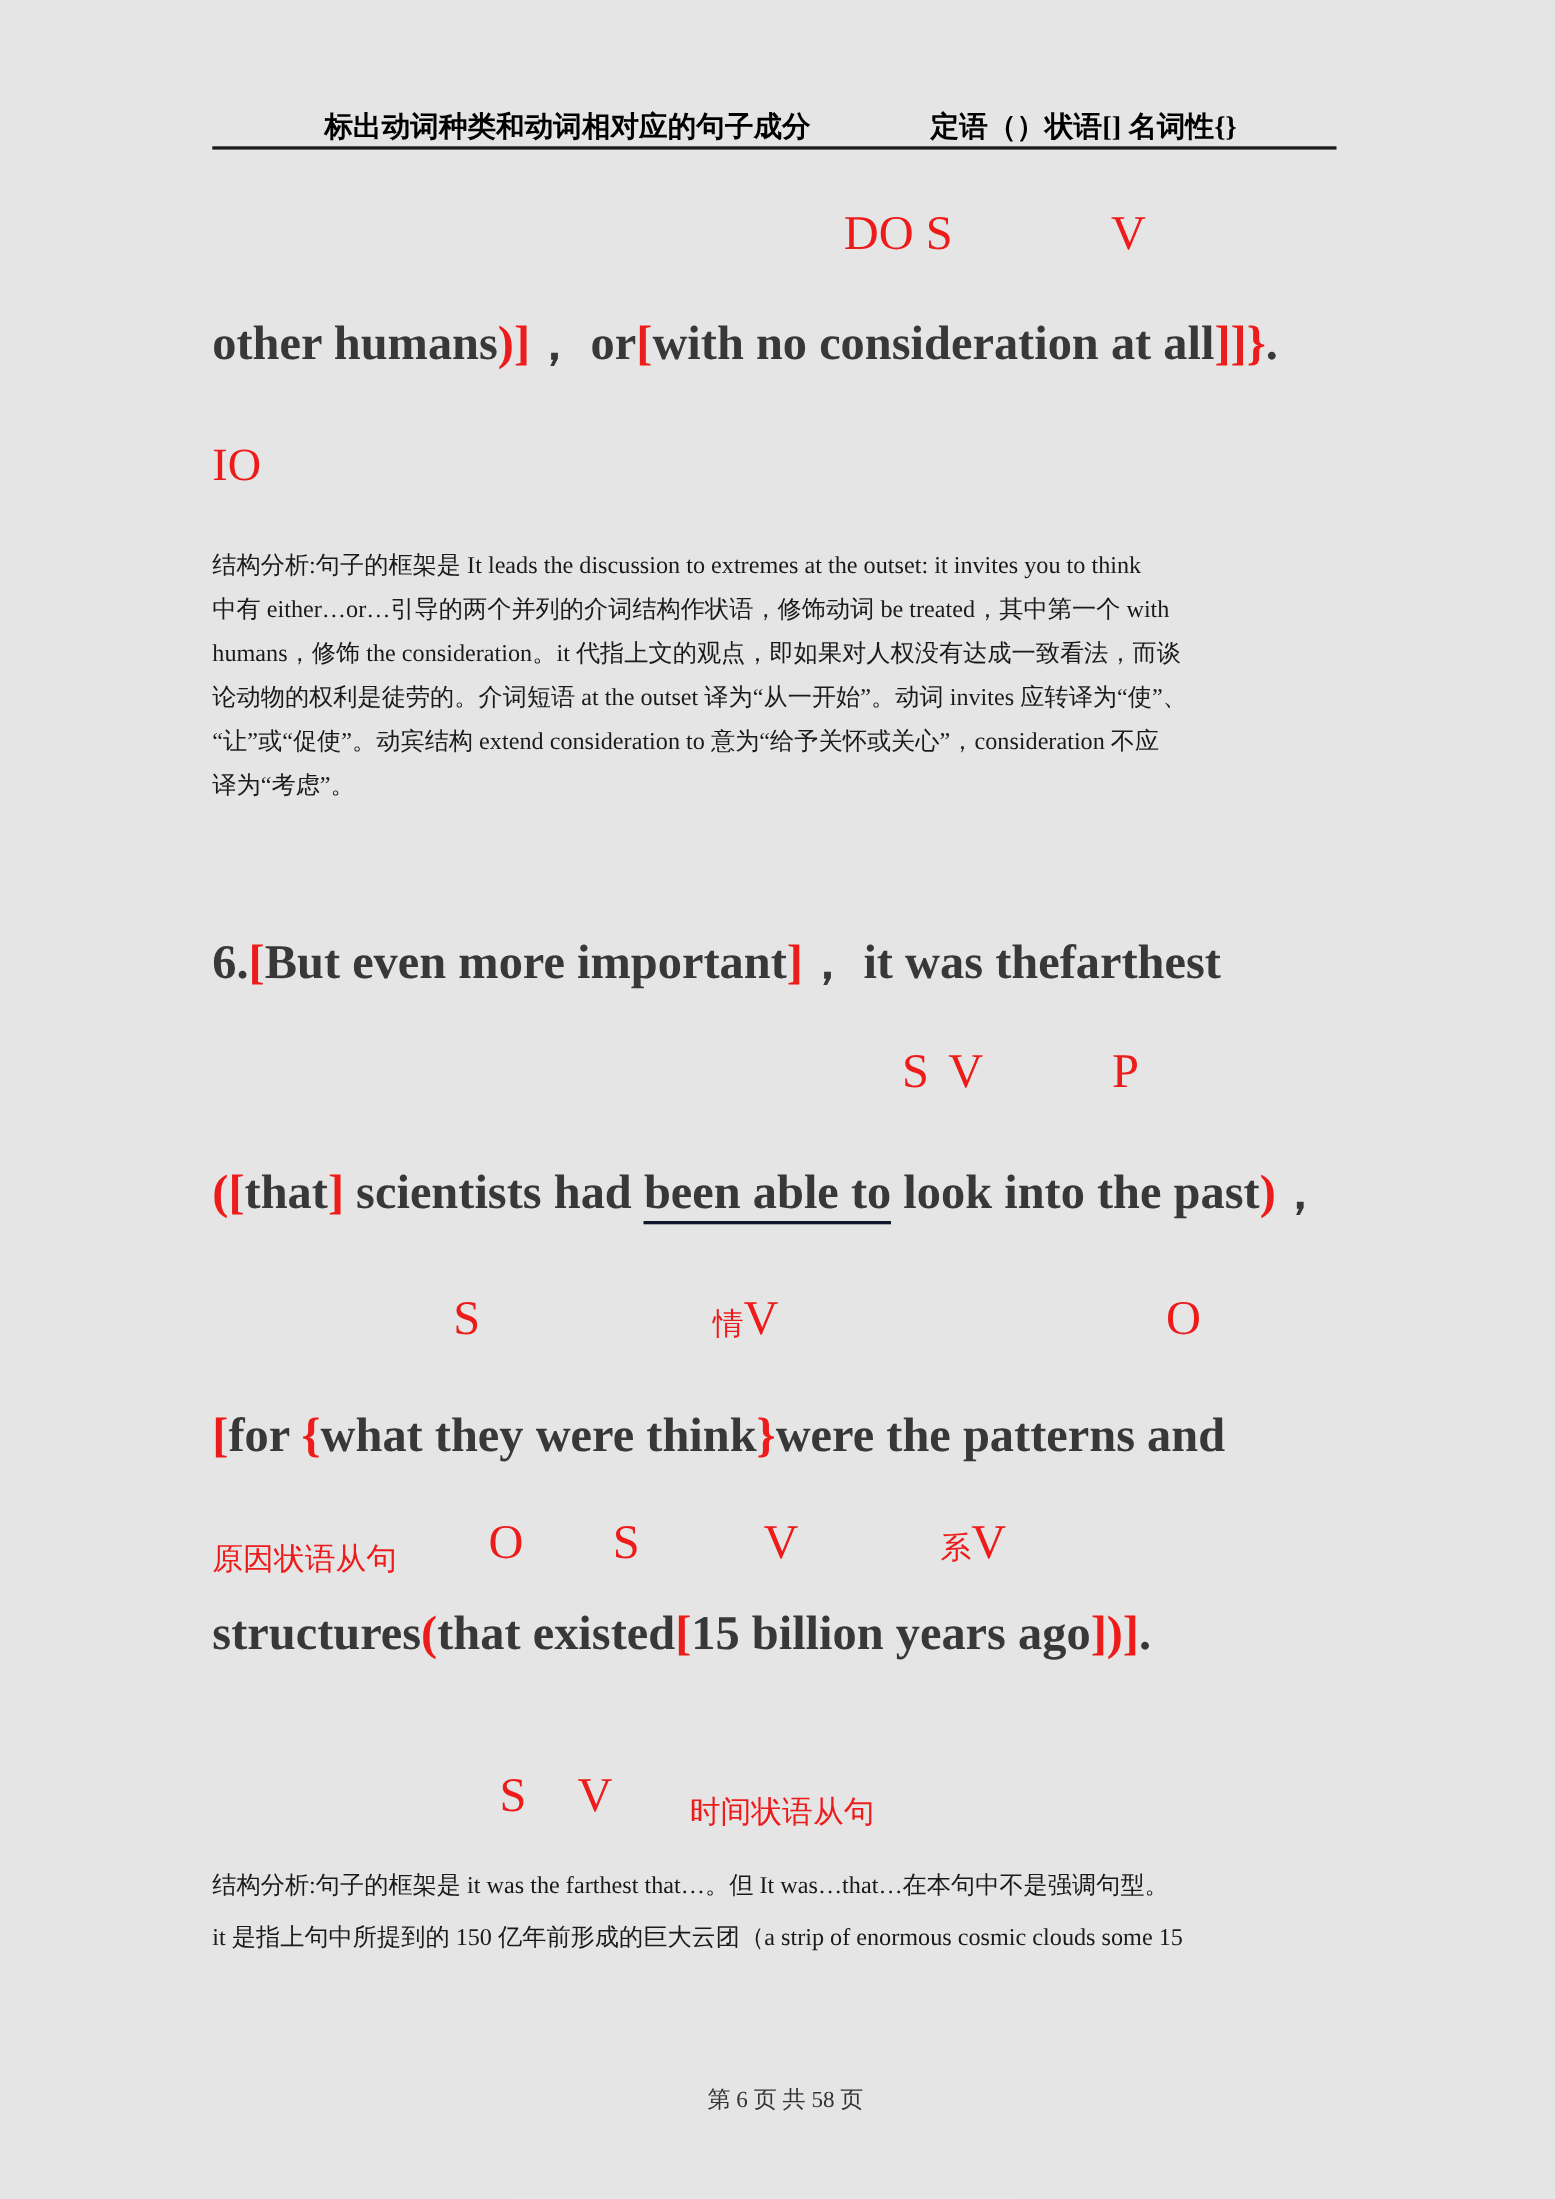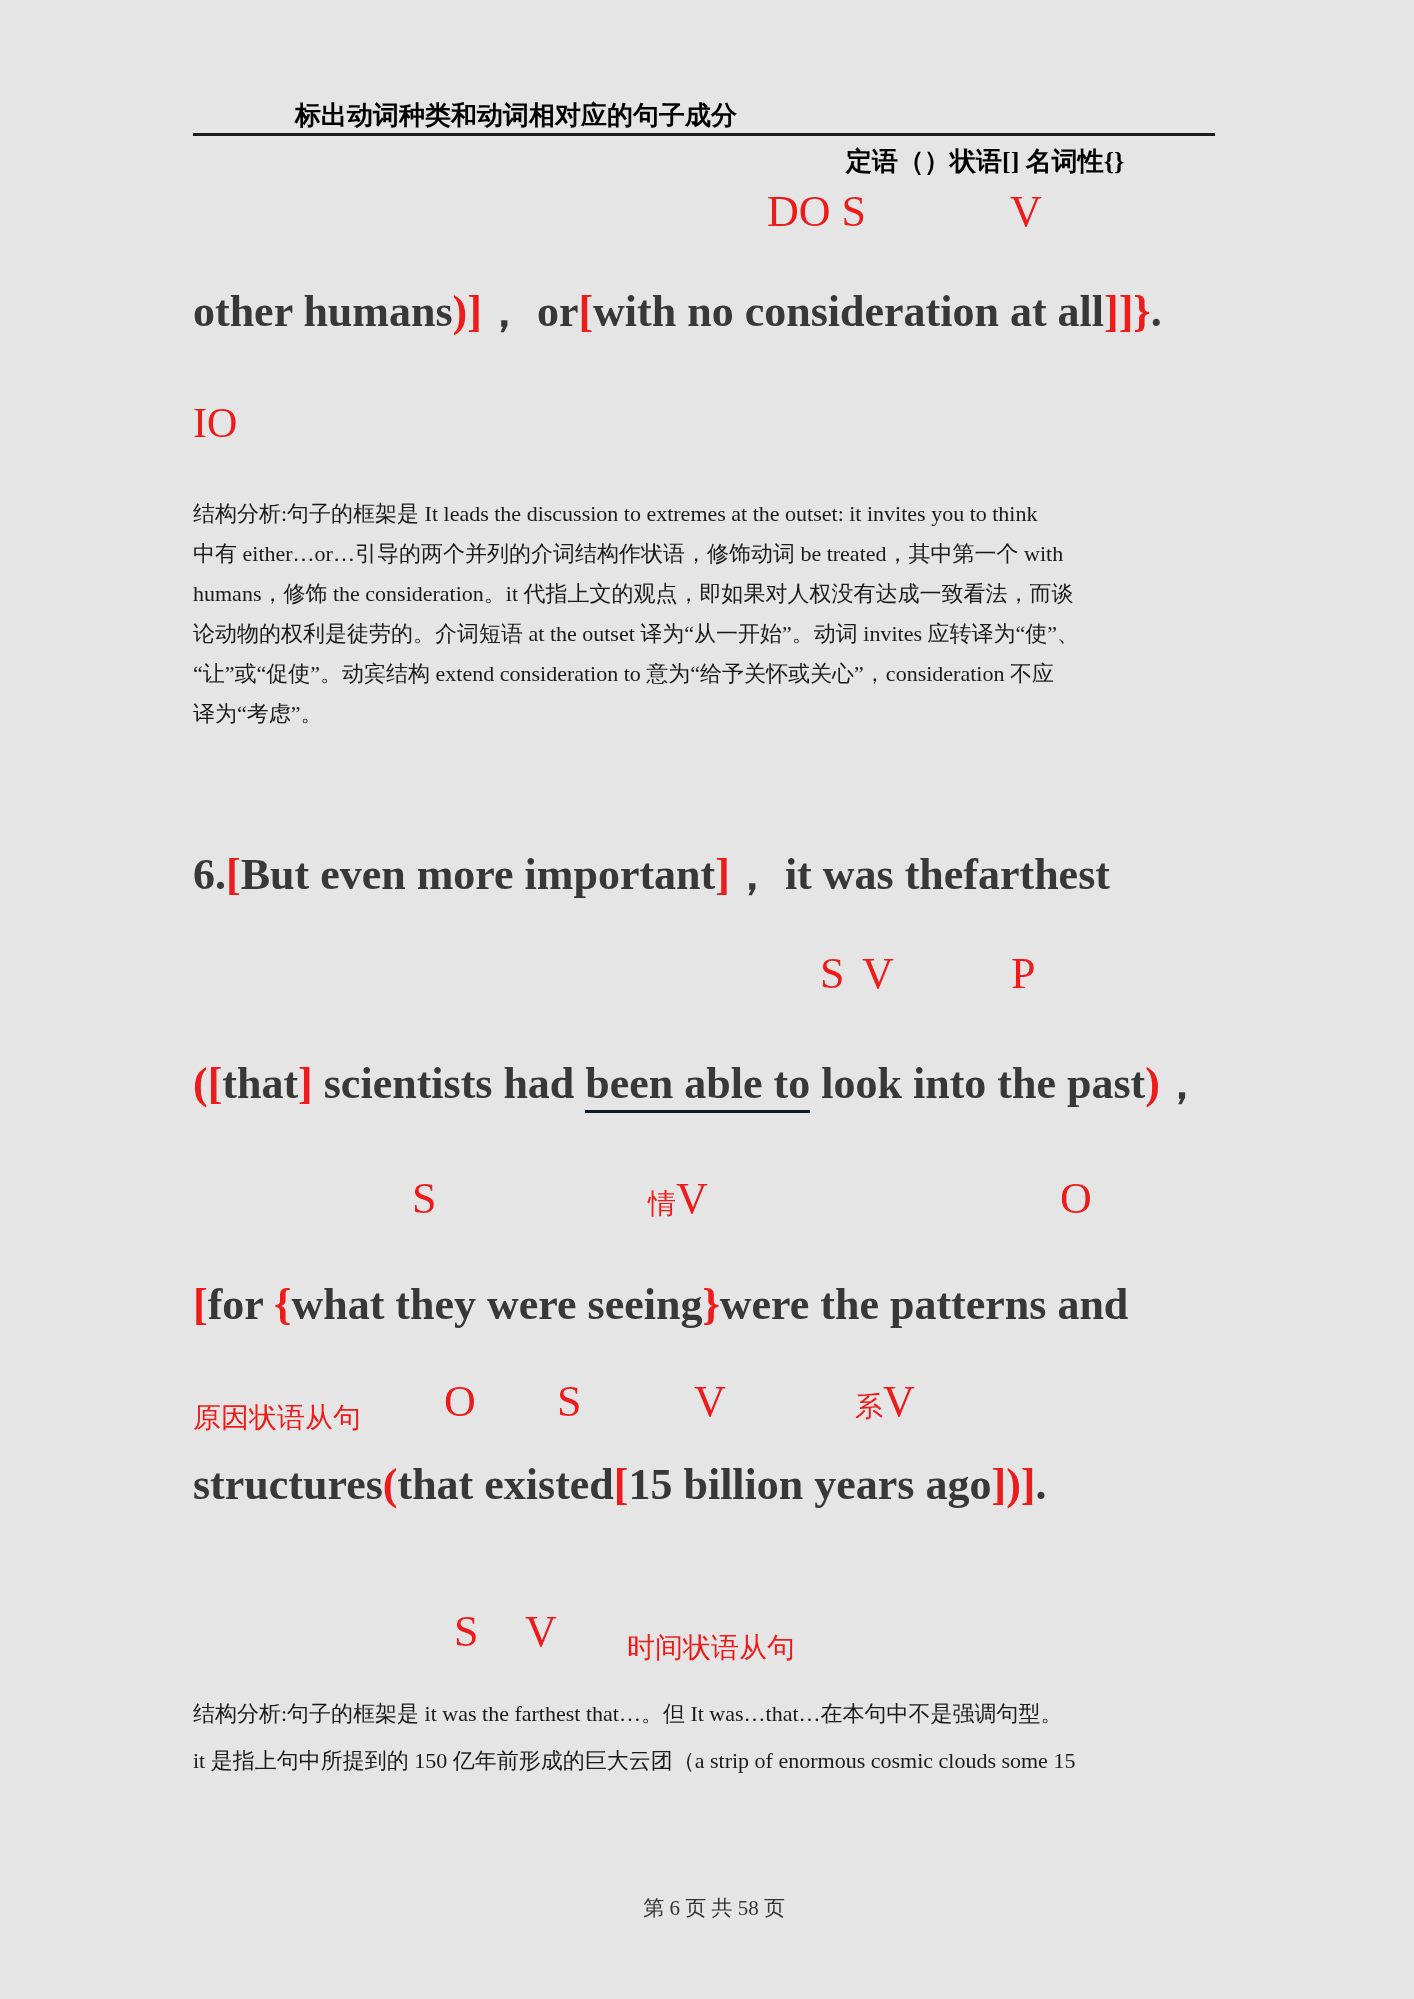--- a/index.html
+++ b/index.html
@@ -3,21 +3,21 @@
 <meta charset="utf-8">
 <style>
   html,body{margin:0;padding:0;background:#fff;}
   .page{
     position:relative;width:1414px;height:1999px;background:#e5e5e5;
     font-family:"Liberation Serif","DejaVu Serif",serif;color:#1a1a1a;overflow:hidden;
   }
   
   .hdr{position:absolute;top:98px;font-size:26px;font-weight:bold;color:#000;white-space:pre;}
   .hdr-left{left:295px;}
-  .hdr-right{left:846px;margin-top:46px;}
+  .hdr-right{left:846px;}
   .hdr-rule{position:absolute;top:133px;left:193px;width:1022px;height:3px;background:#1b1b1b;}
   
   .ann-row{position:absolute;left:0;width:1414px;height:52px;}
   .ann{position:absolute;top:0;font-size:44px;color:#ee1b1b;white-space:pre;line-height:52px;}
   .ann-cjk{position:absolute;top:12px;font-size:28px;color:#ee1b1b;white-space:pre;line-height:34px;margin-top:13px;}
   .ann-mix{position:absolute;top:0;white-space:pre;line-height:52px;}
   .ann-mix .small{font-size:28px;color:#ee1b1b;}
   .ann-mix .big{font-size:44px;color:#ee1b1b;}
   
   .bline{position:absolute;left:193px;font-size:44px;font-weight:bold;color:#383838;white-space:pre;line-height:48px;}
@@ -69,21 +69,21 @@
   </div>
 
   <div class="bline" style="top:1060px"><span class="red">([</span><span>that</span><span class="red">]</span><span> scientists had </span><span class="u-red">been able to</span><span> look into the past</span><span class="red">)</span><span>，</span></div>
 
   <div class="ann-row" style="top:1173px">
     <span class="ann" style="left:412px">S</span>
     <span class="ann-mix" style="left:648px"><span class="small">情</span><span class="big">V</span></span>
     <span class="ann" style="left:1060px">O</span>
   </div>
 
-  <div class="bline" style="top:1281px"><span class="red">[</span><span>for </span><span class="red">{</span><span>what they were seeing</span><span class="red">}</span><span>were the patterns and</span></div>
+  <div class="bline" style="top:1281px"><span class="red">[</span><span>for </span><span class="red">{</span><span>what they were think</span><span class="red">}</span><span>were the patterns and</span></div>
 
   <div class="ann-row" style="top:1376px">
     <span class="ann-cjk" style="left:193px">原因状语从句</span>
     <span class="ann" style="left:444px">O</span>
     <span class="ann" style="left:557px">S</span>
     <span class="ann" style="left:694px">V</span>
     <span class="ann-mix" style="left:855px"><span class="small">系</span><span class="big">V</span></span>
   </div>
 
   <div class="bline" style="top:1461px"><span>structures</span><span class="red">(</span><span>that existed</span><span class="red">[</span><span>15 billion years ago</span><span class="red">])]</span><span>.</span></div>

